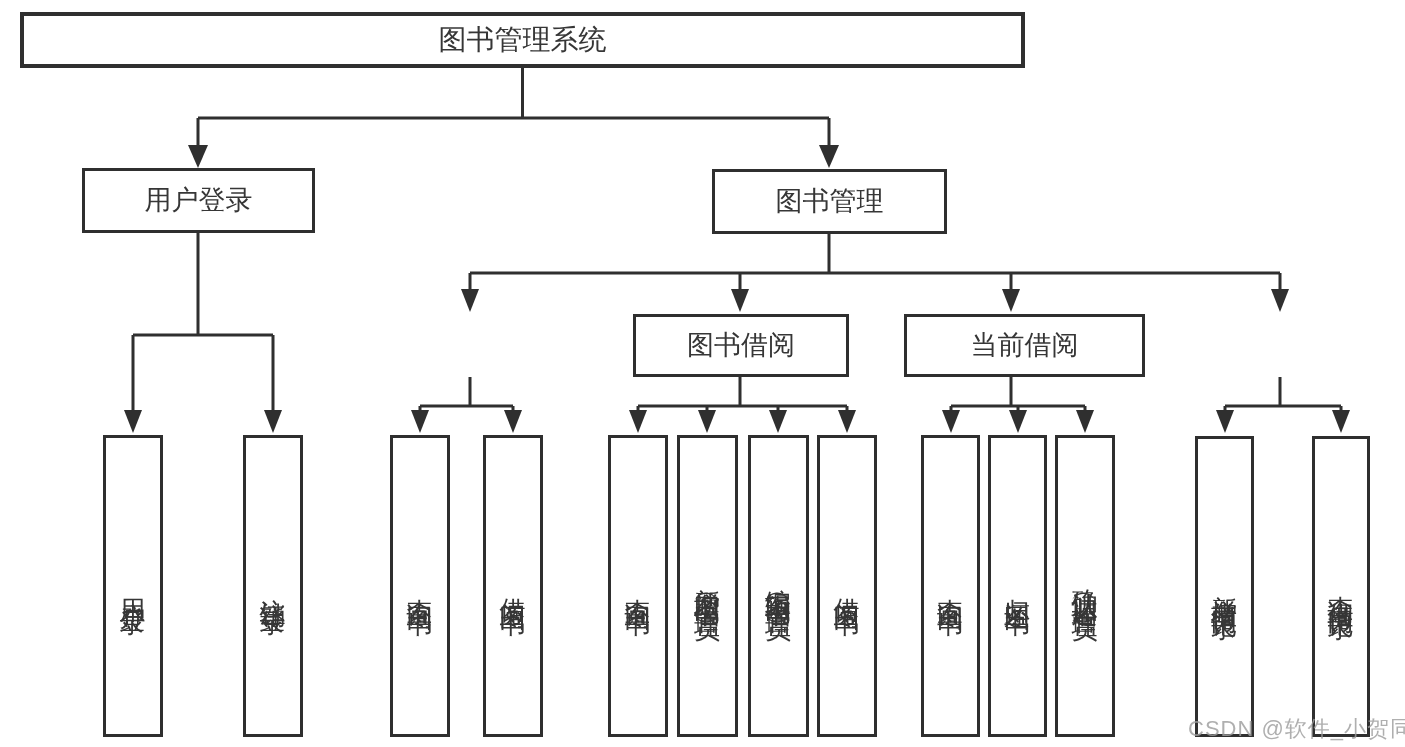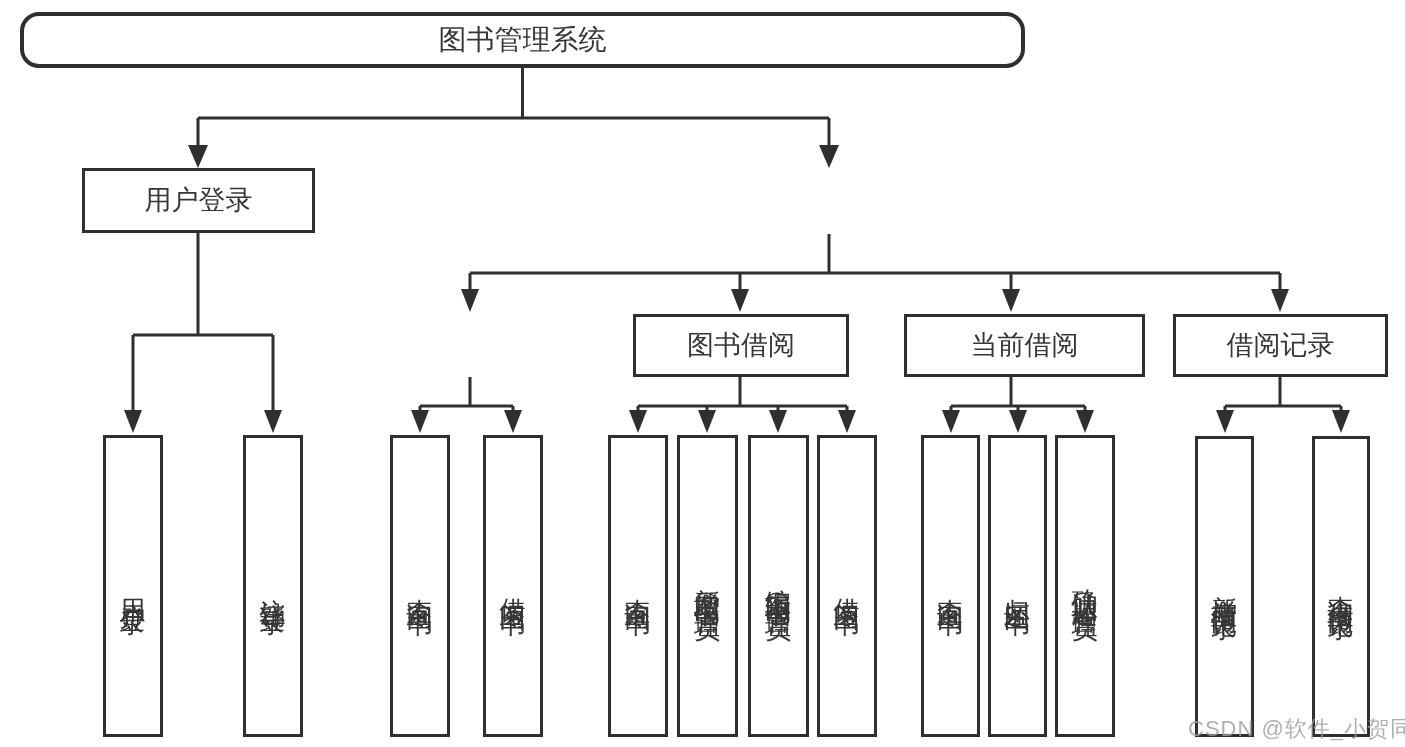--- a/index.html
+++ b/index.html
@@ -106,36 +106,36 @@
       <polygon points="1009,410 1027,410 1018,433"></polygon>
       <polygon points="1076,410 1094,410 1085,433"></polygon>
     </g>
     <g>
       <path d="M1280 377 V406 M1225 406 H1341 M1225 406 V412 M1341 406 V412"></path>
       <polygon points="1216,410 1234,410 1225,433"></polygon>
       <polygon points="1332,410 1350,410 1341,433"></polygon>
     </g>
   </svg>
 
-  <div class="node root" style="left:20px; top:12px; width:1005px; height:56px;border-radius:19px;">
+  <div class="node root" style="left:20px; top:12px; width:1005px; height:56px;">
     <span class="lbl">图书管理系统</span>
   </div>
 
   <div class="node h" style="left:82px; top:168px; width:233px; height:65px;">
     <span class="lbl">用户登录</span>
+  </div>
+  <div class="node h" style="left:712px; top:169px; width:235px; height:65px;">
+    <span class="lbl">图书管理</span>
   </div>
 
   <div class="node h" style="left:633px; top:314px; width:216px; height:63px;">
     <span class="lbl">图书借阅</span>
   </div>
   <div class="node h" style="left:904px; top:314px; width:241px; height:63px;">
     <span class="lbl">当前借阅</span>
-  </div>
-  <div class="node h" style="left:1173px; top:314px; width:215px; height:63px;">
-    <span class="lbl">借阅记录</span>
   </div>
 
   <div class="node v" style="left:103px; top:435px; width:60px; height:302px;">
     <span class="lbl">用户登录</span>
   </div>
   <div class="node v" style="left:243px; top:435px; width:60px; height:302px;">
     <span class="lbl">注销登录</span>
   </div>
 
   <div class="node v" style="left:390px; top:435px; width:60px; height:302px;">

